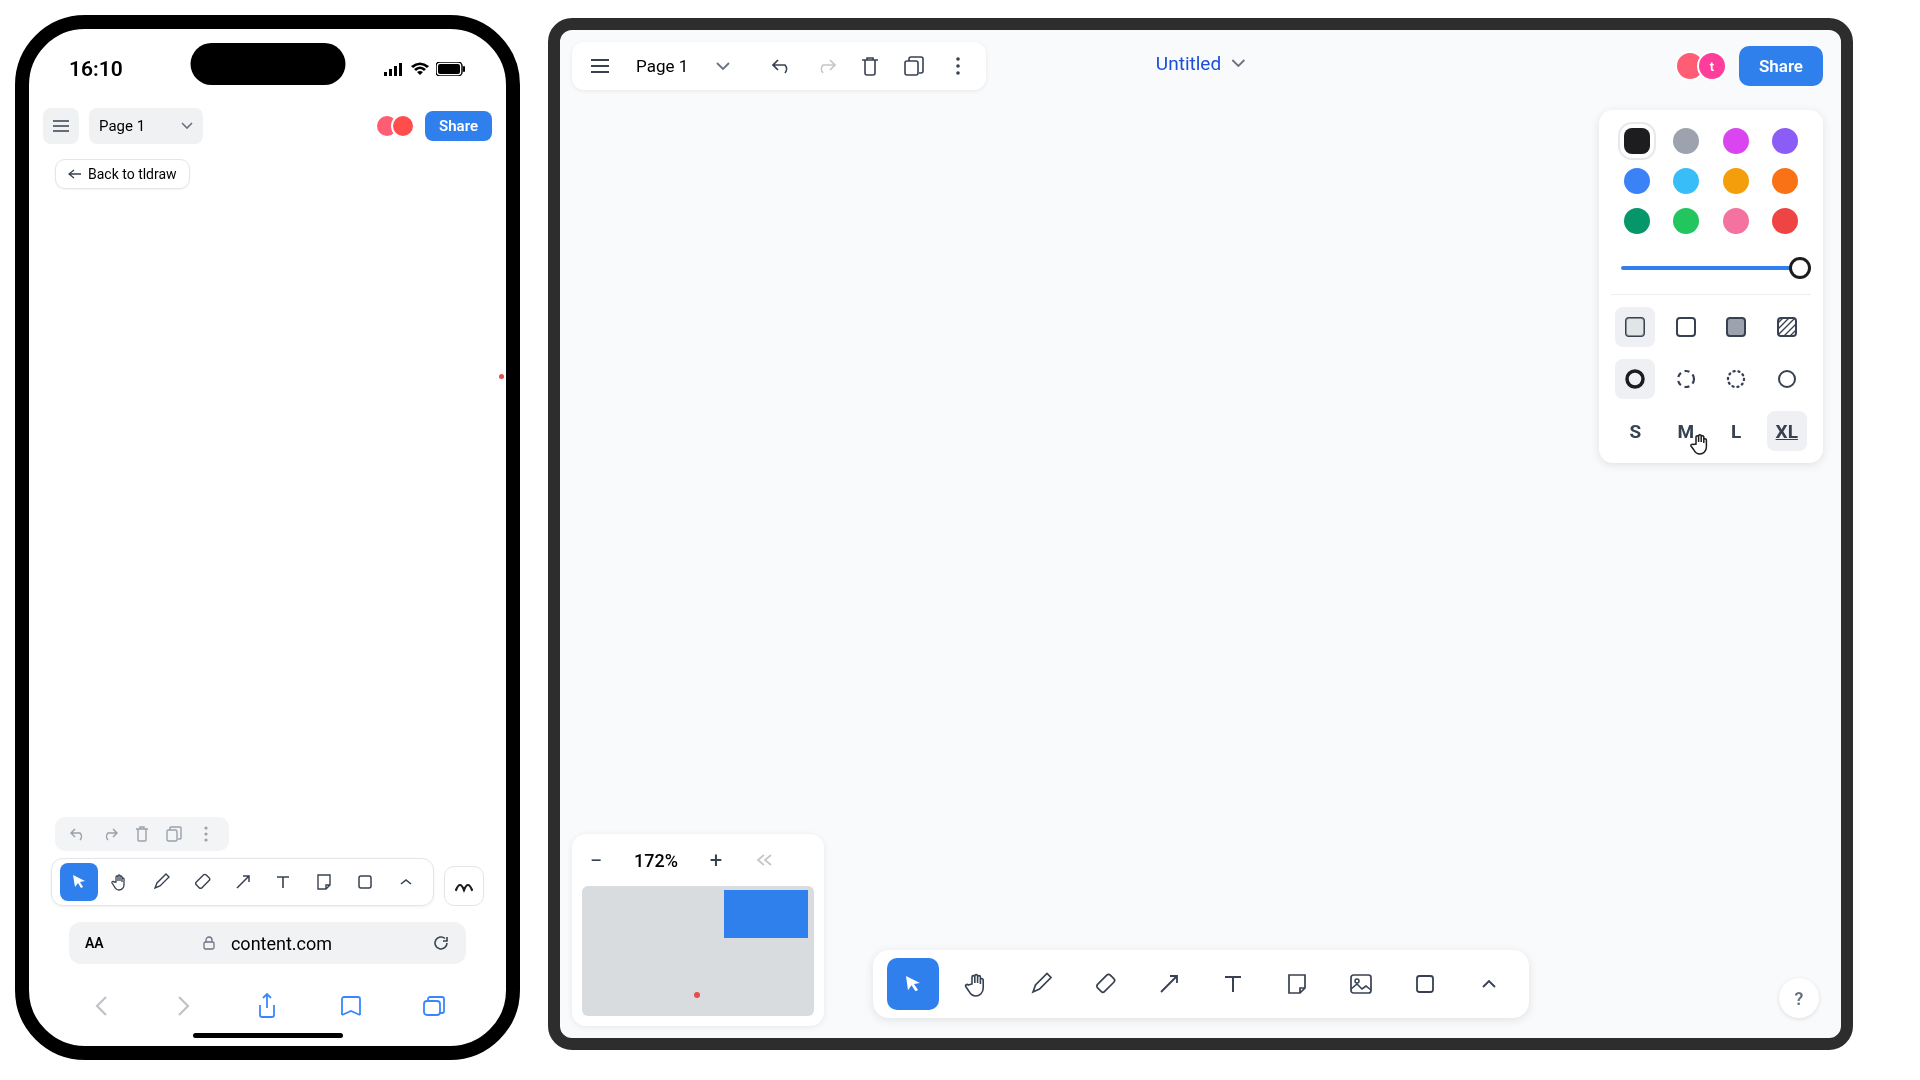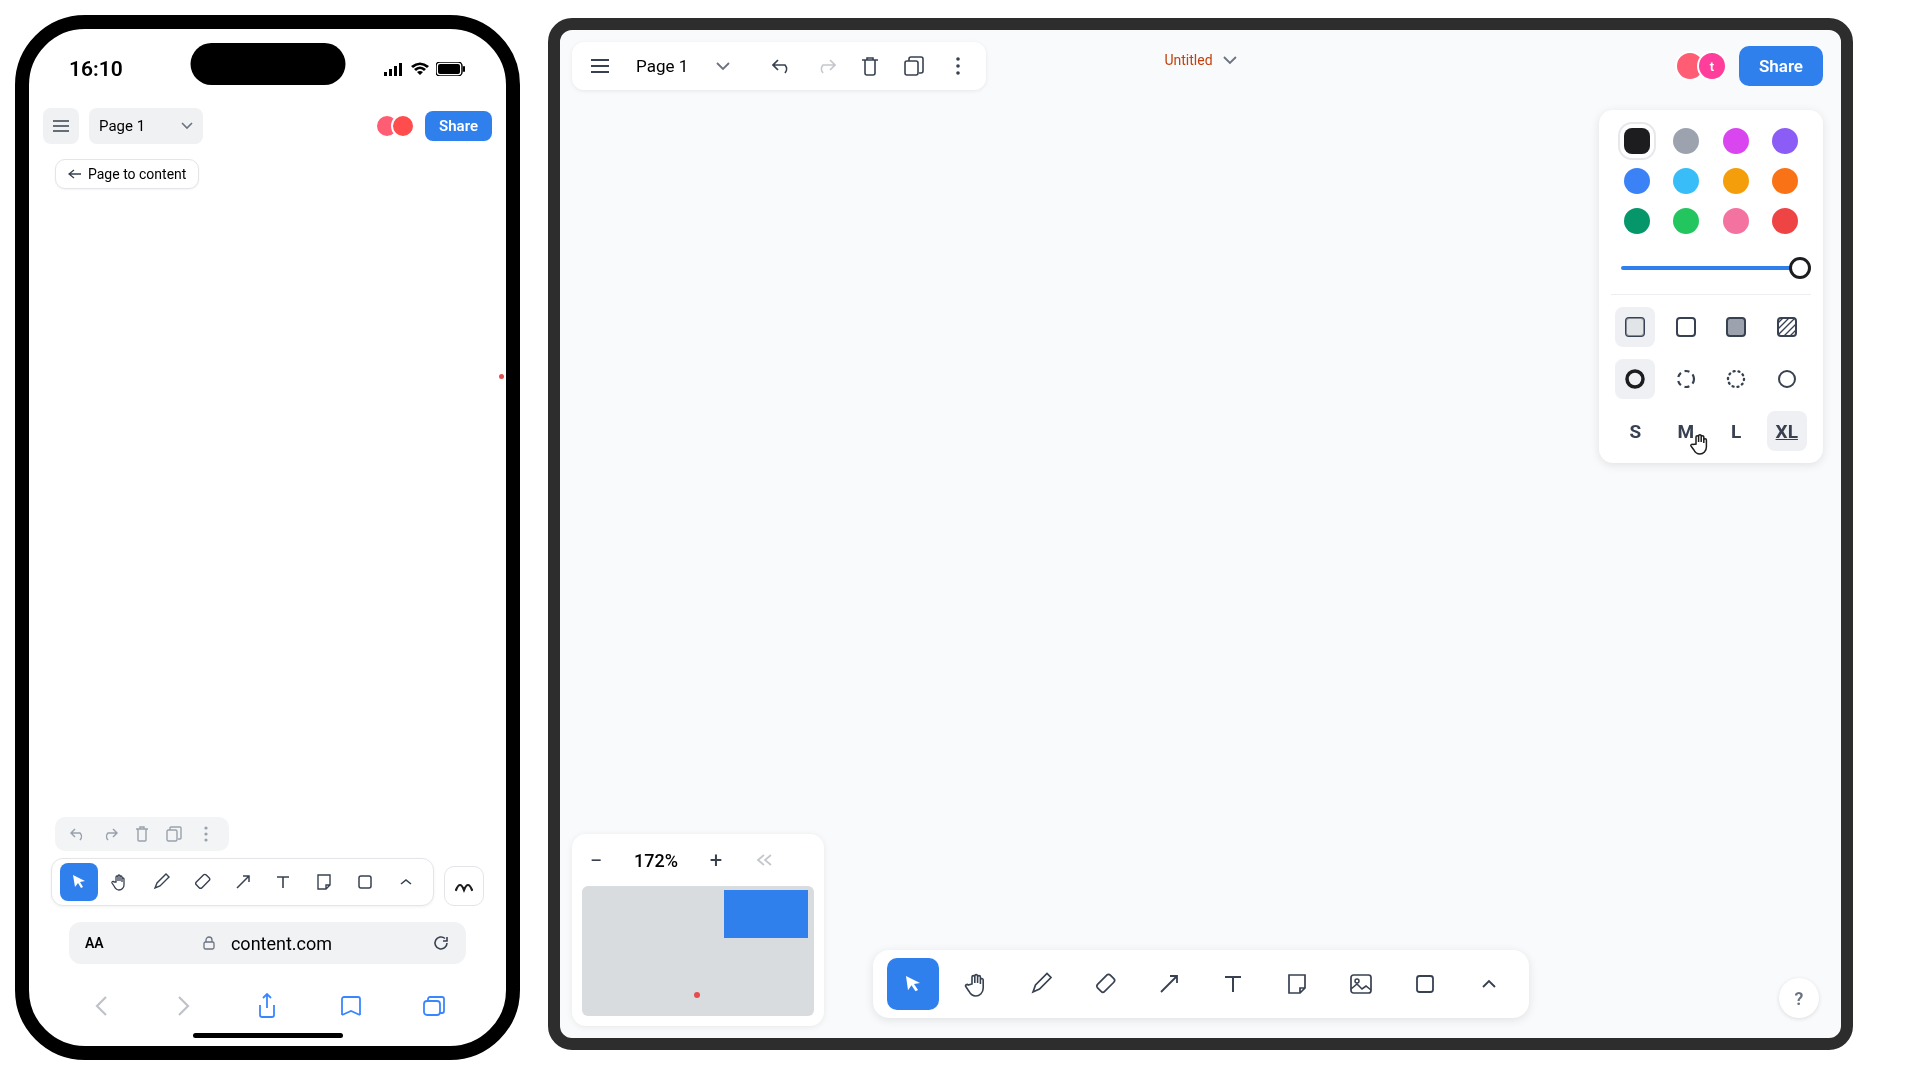--- a/index.html
+++ b/index.html
@@ -60,21 +60,21 @@
 
 .app-topleft {
   position: absolute; top: 12px; left: 12px;
   background: #fff; border-radius: 12px; box-shadow: 0 1px 4px rgba(0,0,0,.08);
   display: flex; align-items: center; gap: 8px; padding: 6px 10px; height: 48px;
 }
 .app-topleft .ib { width: 36px; height: 36px; display:flex;align-items:center;justify-content:center; border-radius: 8px; color:#374151;}
 .app-topleft .page-sel { display:flex; align-items:center; gap:28px; padding:0 10px; height:36px; border-radius:8px; font-size:17px;}
 .app-topleft .sep { width: 8px; }
 
-.app-title { position:absolute; top:22px; left:50%; transform:translateX(-50%); display:flex; align-items:center; gap:10px; font-size:14px; color:#c2410c; }
+.app-title { position:absolute; top:22px; left:50%; transform:translateX(-50%); display:flex; align-items:center; gap:10px; font-size:19px; color:#1d4ed8; }
 .app-title .chev { color:#6b7280; }
 
 .app-topright { position:absolute; top:16px; right:18px; display:flex; align-items:center; gap:12px; }
 .app-share { background:#2f80ed; color:#fff; padding:10px 20px; border-radius:10px; font-size:17px; font-weight:600; }
 .avatars { display:flex; }
 .avatar { width:30px; height:30px; border-radius:50%; border:2px solid #fff; margin-left:-8px; display:flex;align-items:center;justify-content:center;color:#fff;font-size:13px;font-weight:600;}
 
 
 .style-panel {
   position:absolute; top:80px; right:18px; width:224px;
@@ -168,21 +168,21 @@
       <div class="avatar" style="background:#ff5d73;margin-left:0;width:24px;height:24px;"></div>
       <div class="avatar" style="background:#ff4d4d;width:24px;height:24px;"></div>
     </div>
     <div class="phone-share">Share</div>
   </div>
 
   <div class="phone-back">
     <svg width="14" height="10" viewBox="0 0 14 10">
         <path d="M6 1L1 5l5 4M1 5h12" stroke="#374151" stroke-width="1.4" fill="none"></path>
       </svg>
-    <span>Page to content</span>
+    <span>Back to tldraw</span>
   </div>
 
   <div class="phone-canvas-dot"></div>
 
   <div class="phone-minitoolbar">
     <span class="ico">
         <svg width="16" height="14" viewBox="0 0 16 14">
           <path d="M5 2L1 6l4 4M1 6h9a5 5 0 0 1 0 7" stroke="#9aa1ab" stroke-width="1.5" fill="none"></path>
         </svg>
       </span>

